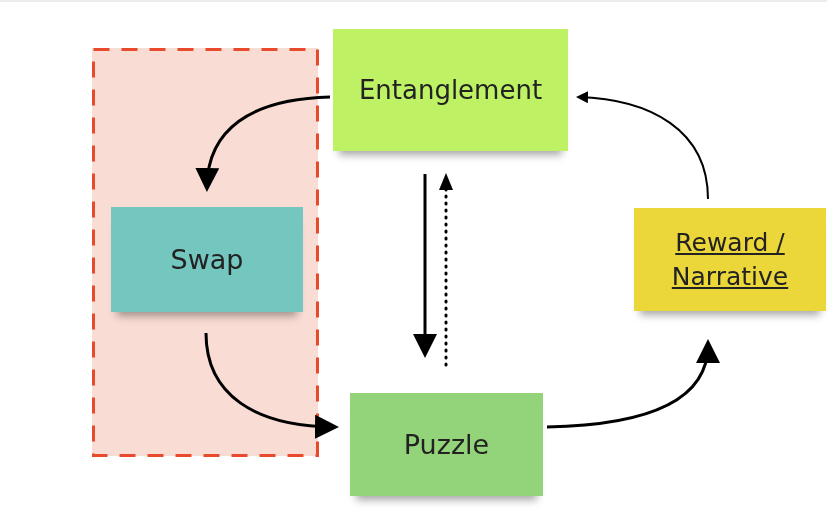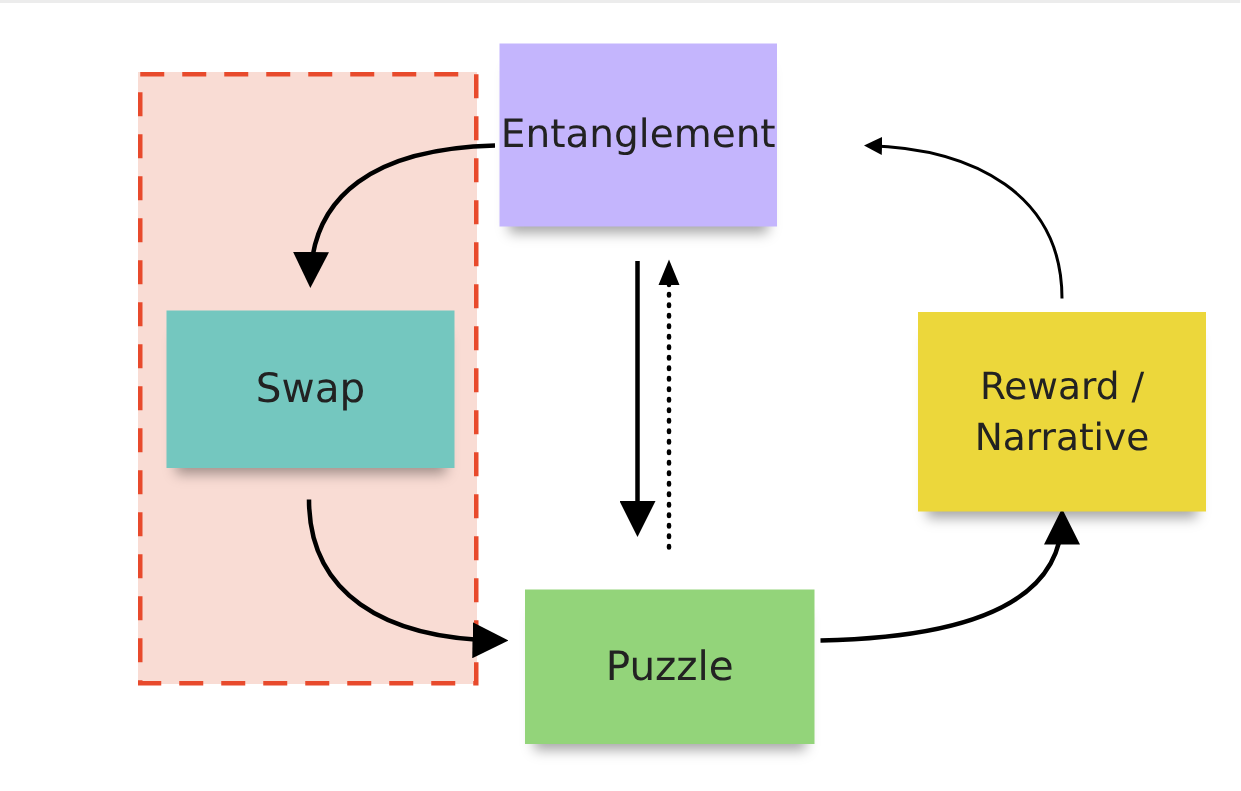--- a/index.html
+++ b/index.html
@@ -4,23 +4,23 @@
 <style>
   html, body { margin:0; padding:0; background:#ffffff; }
   body { width:827px; height:527px; position:relative; overflow:hidden;
          font-family:"DejaVu Sans", "Liberation Sans", sans-serif; }
   .topbar { position:absolute; left:0; top:0; width:827px; height:2px; background:#ececec; }
   .group { position:absolute; left:92px; top:48px; width:226px; height:408px;
            background:#f9dcd4; box-sizing:border-box; }
   .note { position:absolute; display:flex; align-items:center; justify-content:center;
           text-align:center; color:#222; font-size:26px; line-height:34px;
           box-shadow: 0 10px 8px -6px rgba(0,0,0,0.35); }
-  .n-ent { left:333px; top:29px; width:185px; height:122px; background:#c4b5fd; }
+  .n-ent { left:333px; top:29px; width:235px; height:122px; background:#bef264; }
   .n-swap{ left:111px; top:207px; width:192px; height:105px; background:#74c7bf; font-size:27px; }
-  .n-rew { left:612px; top:208px; width:192px; height:133px; background:#ecd73b; font-size:25px; }
+  .n-rew { left:634px; top:208px; width:192px; height:103px; background:#ecd73b; font-size:25px;text-decoration:underline; }
   .n-puz { left:350px; top:370px; width:193px; height:103px; background:#93d47a; font-size:27px;margin-top:23px; }
   svg.overlay { position:absolute; left:0; top:0; }
 </style>
 </head>
 <body>
 
 <div class="topbar"></div>
 
 <div class="group"></div>
 

